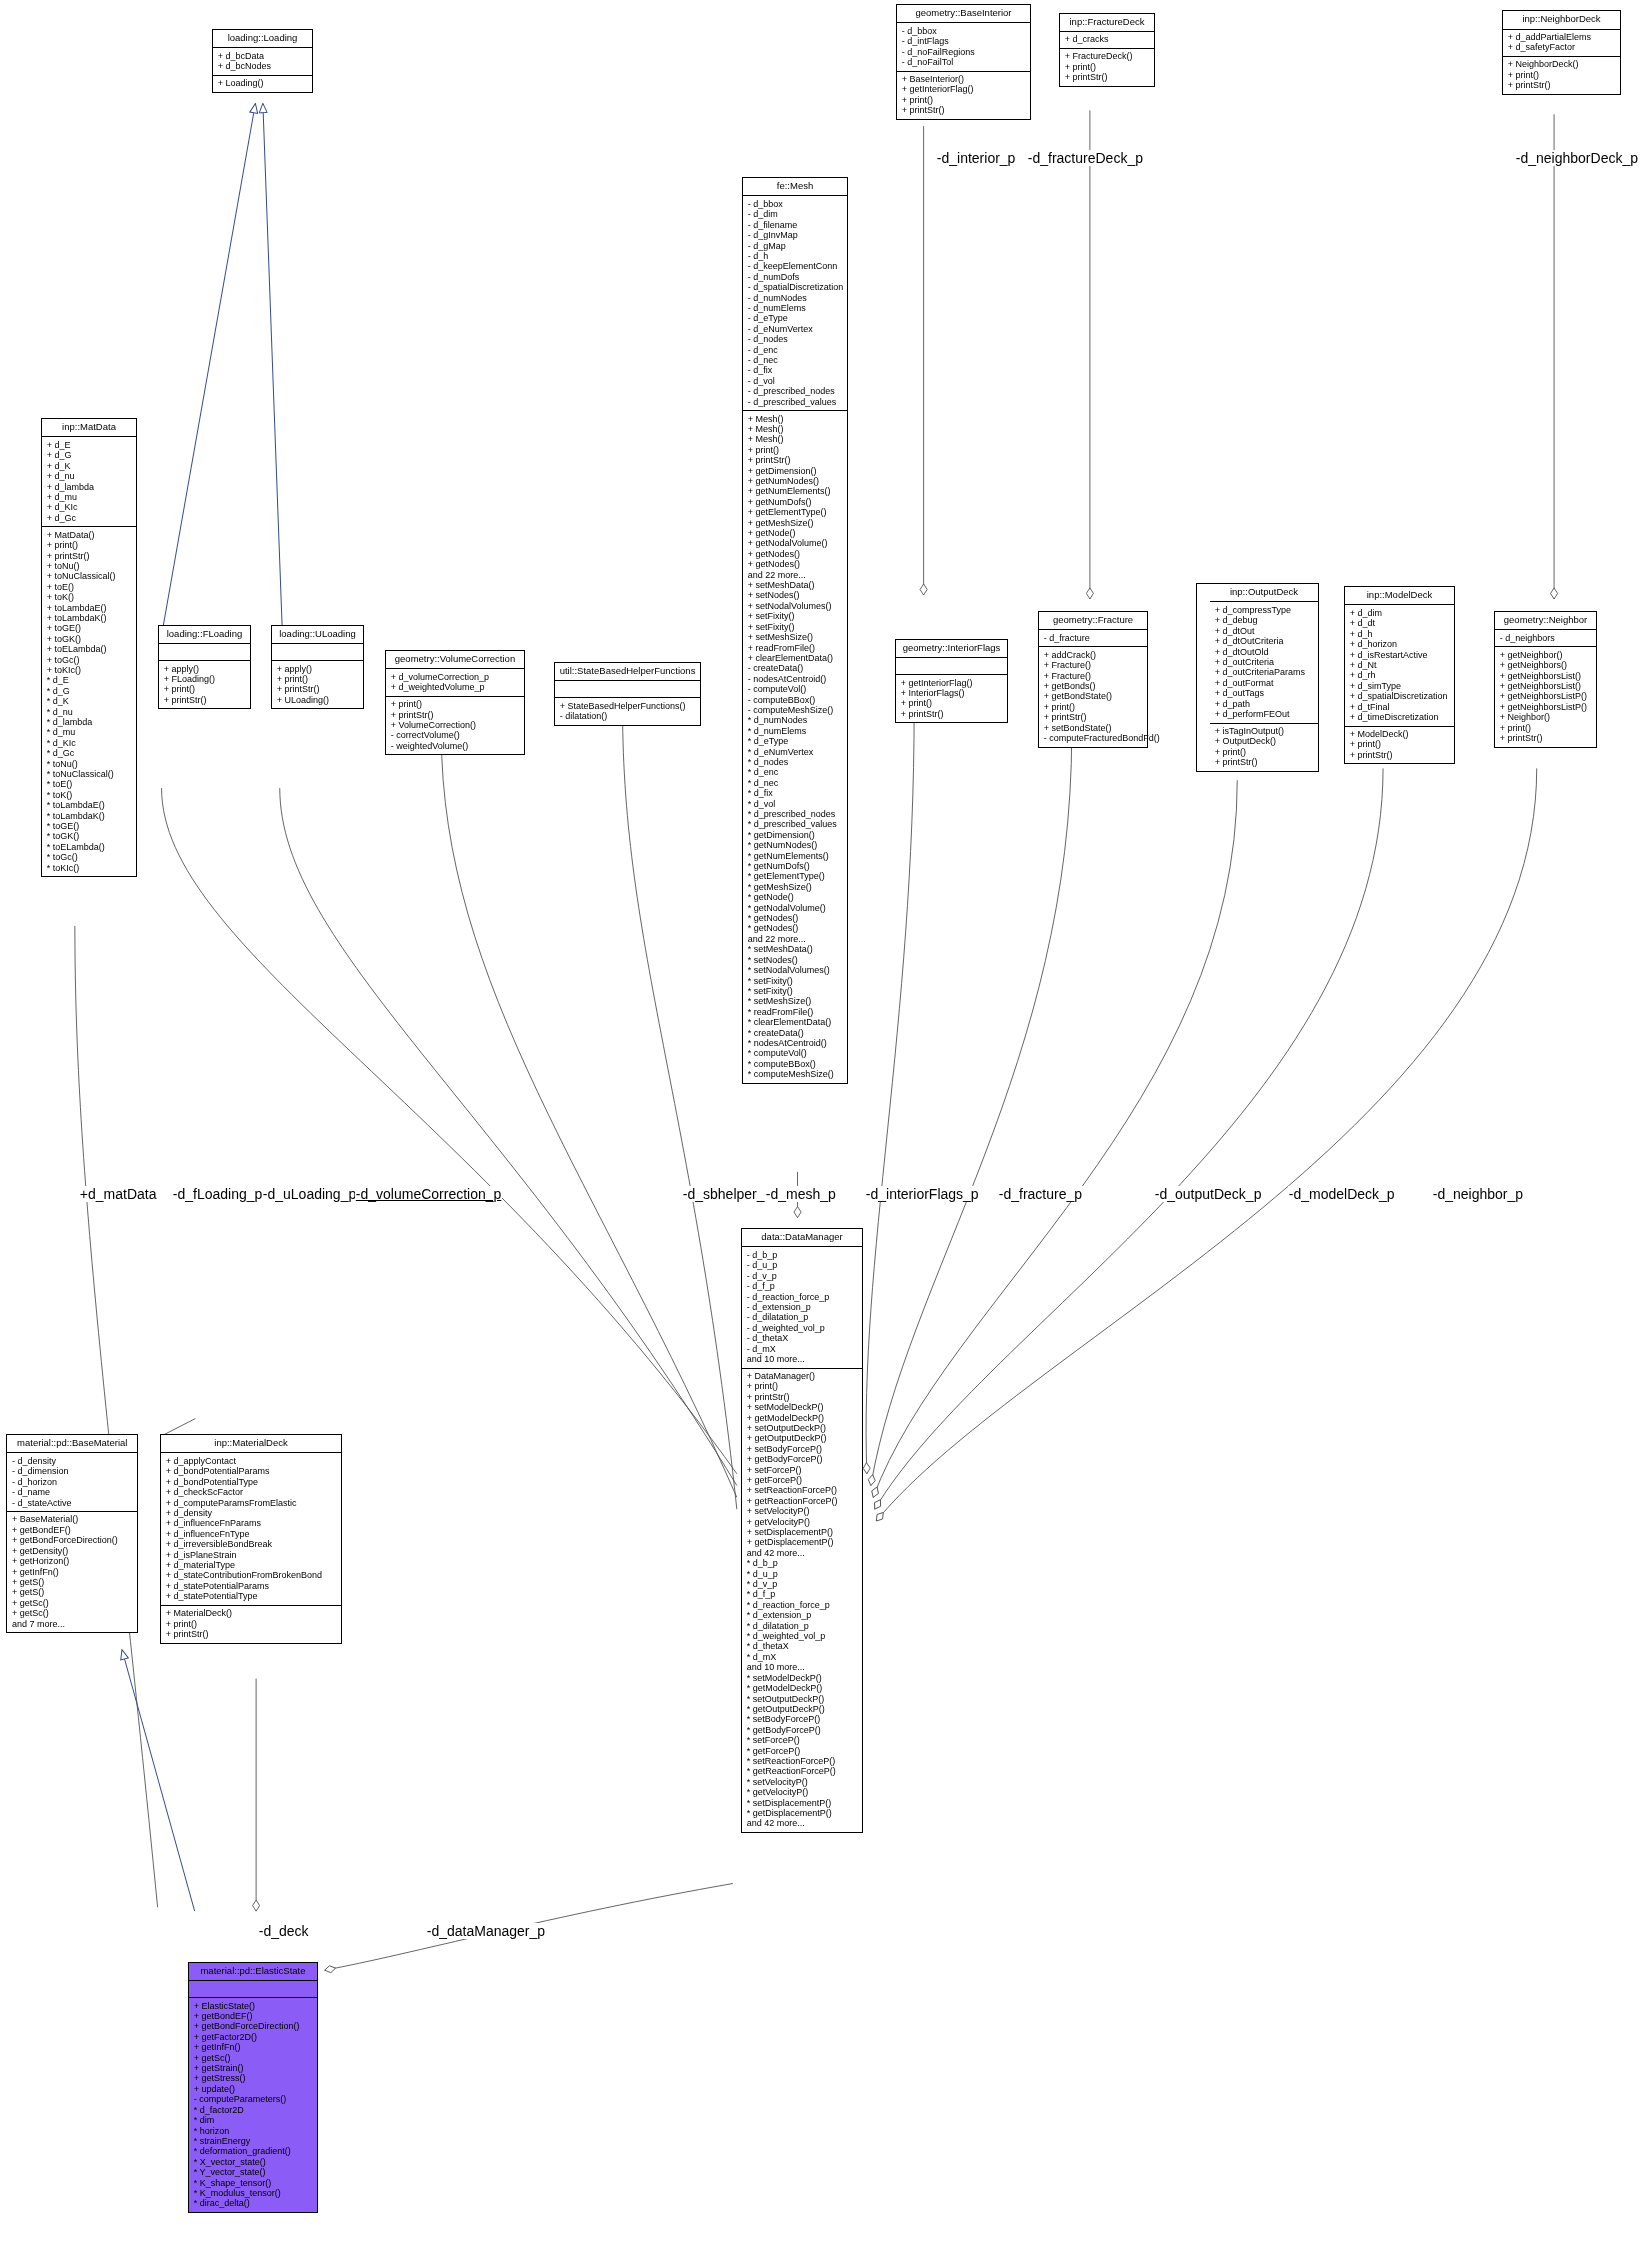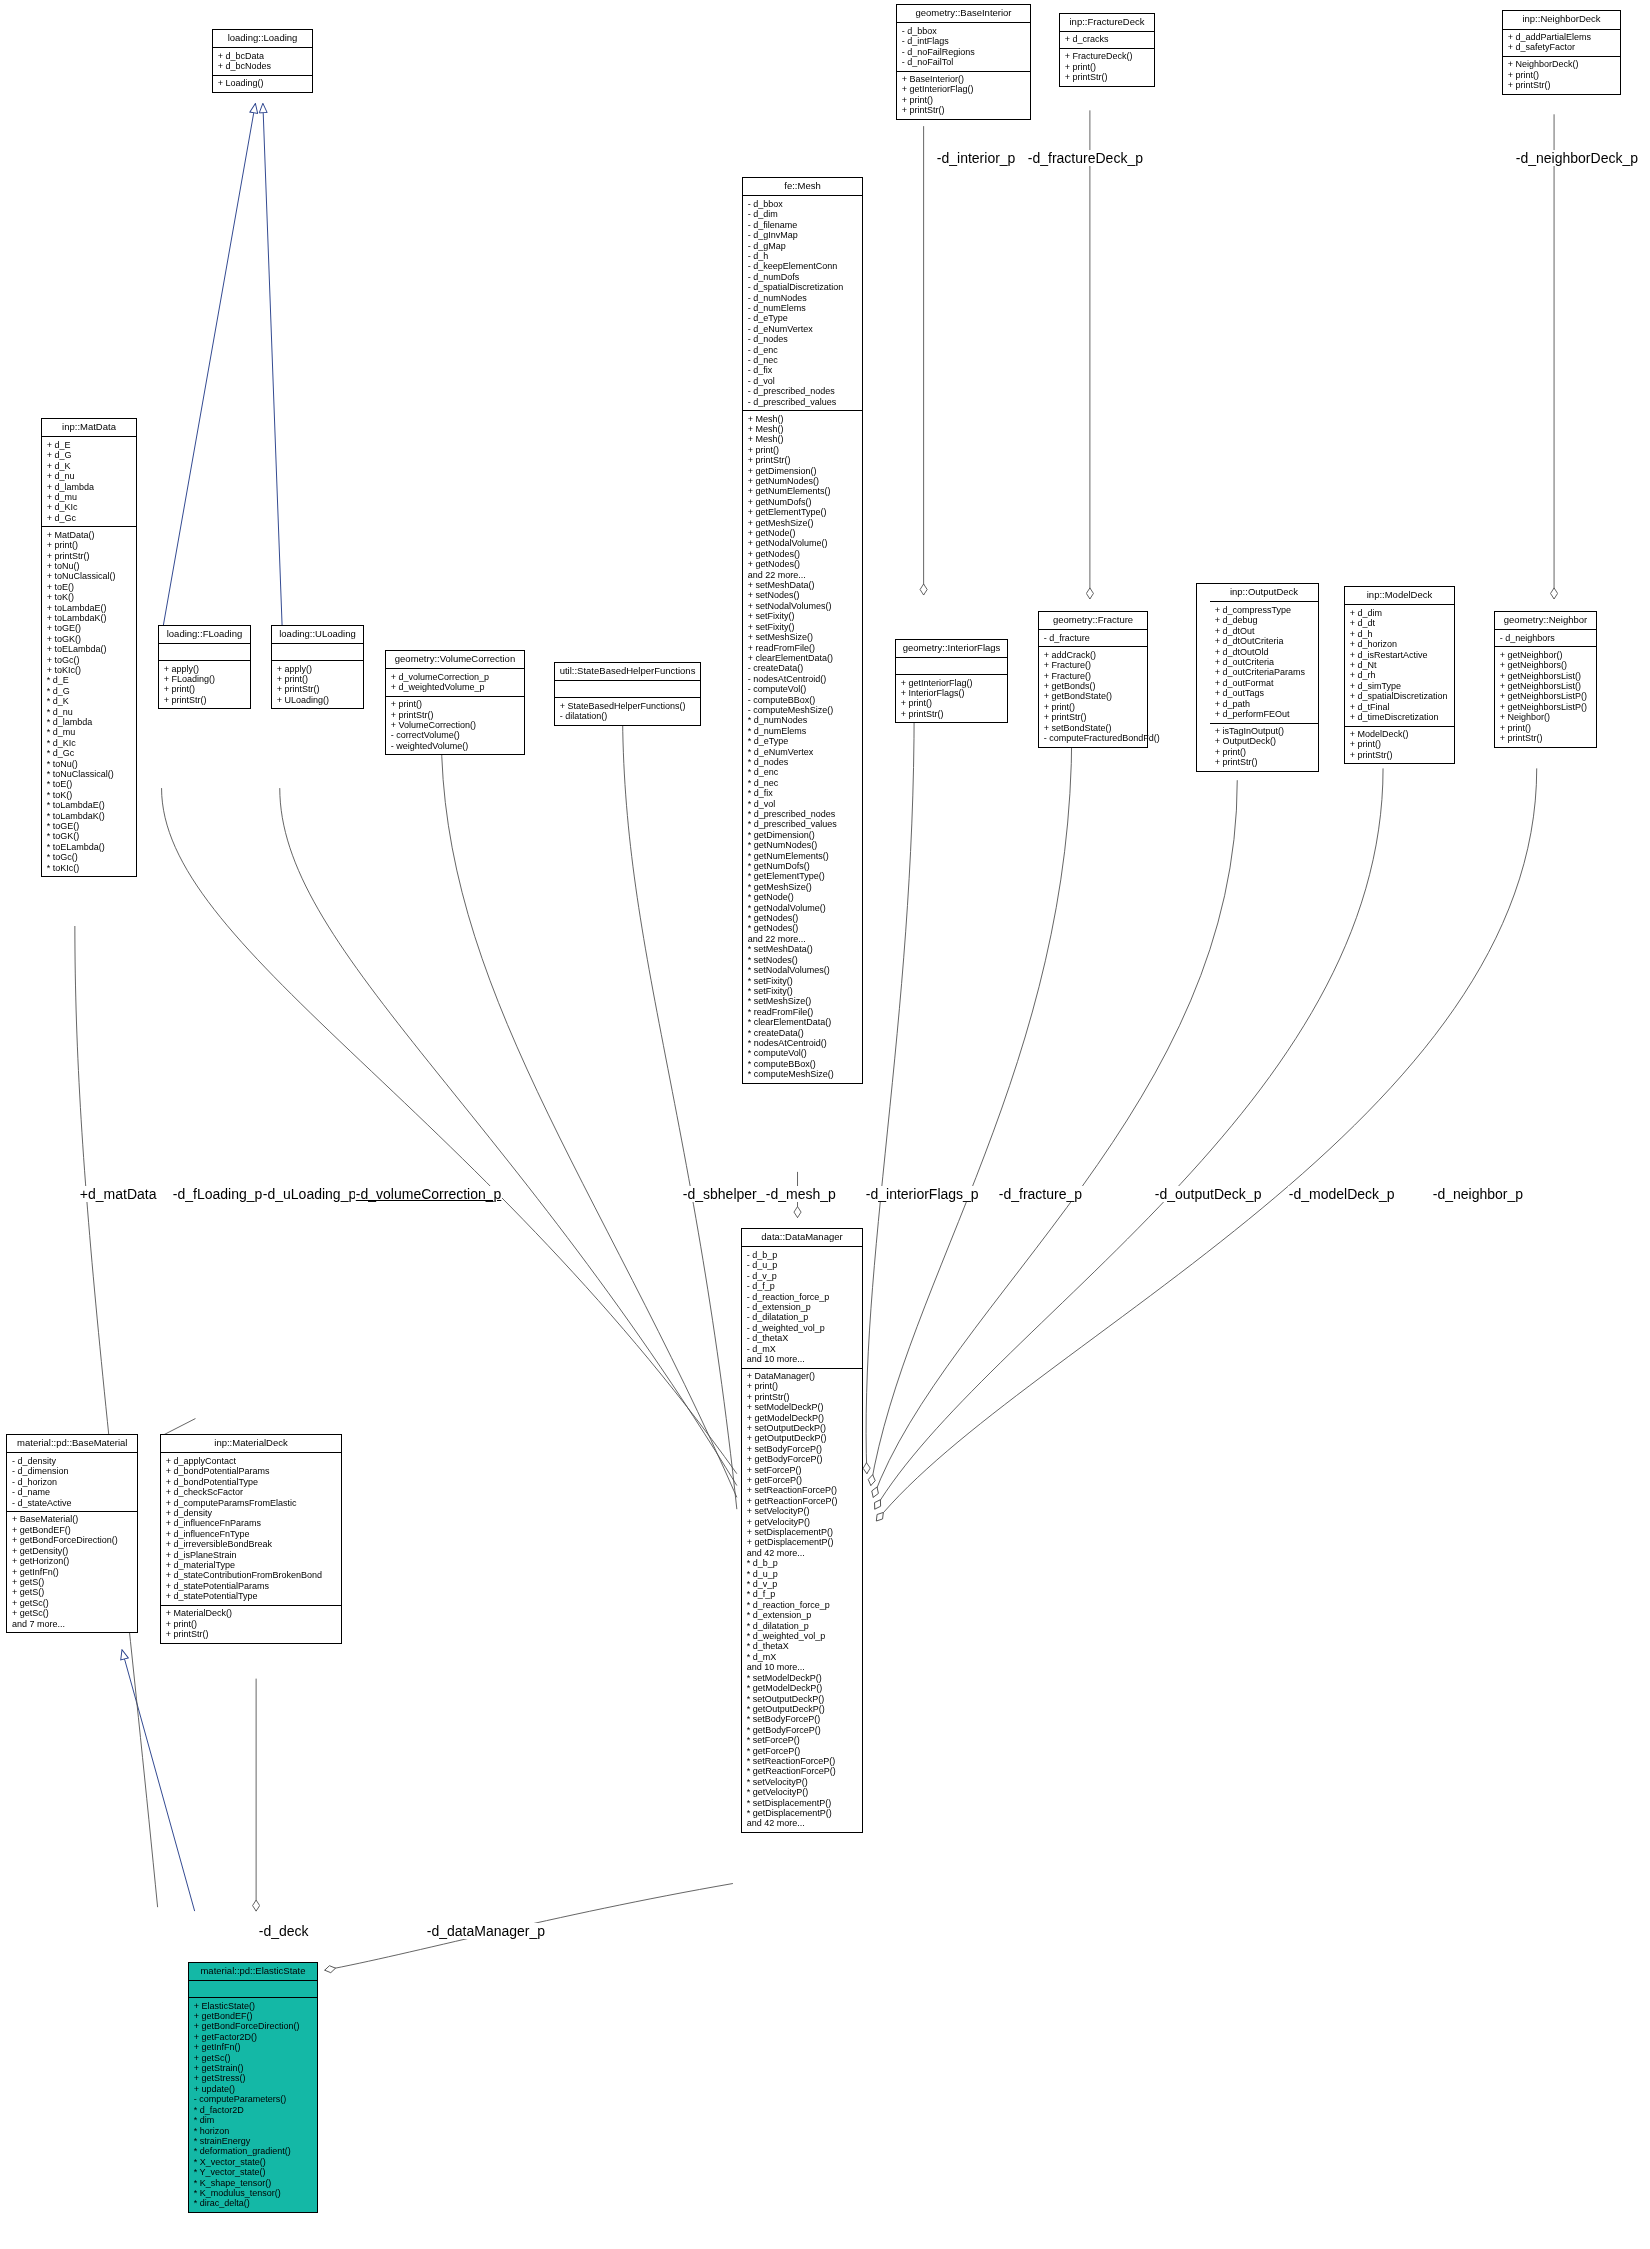--- a/index.html
+++ b/index.html
@@ -21,21 +21,21 @@
     pointer-events:none;
   }
   .node{
     position:absolute;
     border:0.8px solid #000;
     background:#ffffff;
     box-sizing:border-box;
     font-size:9px;
     line-height:10.4px;
   }
-  .node.highlight{ background:#14b8a6; border:0.8px solid #000;}
+  .node.highlight{ background:#8b5cf6; border:0.8px solid #000;}
   .node .title{
     text-align:center;
     padding:3.2px 4.7px 3.9px 4.7px;
     border-bottom:0.8px solid #000;
     font-size:9.5px;
     white-space:nowrap;
   }
   .node.highlight .title{border-bottom:0.8px solid #000;}
   .node .sec{
     padding:2.4px 4.7px 3.2px 4.7px;
@@ -212,21 +212,21 @@
 
   <div class="node" style="left:554px;top:662px;width:147px;">
     <div class="title">util::StateBasedHelperFunctions</div>
     <div class="sec empty"></div>
     <div class="sec" id="sb-meths">
         <div class="row">+ StateBasedHelperFunctions()</div>
         <div class="row">- dilatation()</div>
       </div>
   </div>
 
-  <div class="node" style="left:742px;top:177px;width:121px;">
+  <div class="node" style="left:742px;top:177px;width:106px;">
     <div class="title">fe::Mesh</div>
     <div class="sec" id="mesh-attrs">
         <div class="row">- d_bbox</div>
         <div class="row">- d_dim</div>
         <div class="row">- d_filename</div>
         <div class="row">- d_gInvMap</div>
         <div class="row">- d_gMap</div>
         <div class="row">- d_h</div>
         <div class="row">- d_keepElementConn</div>
         <div class="row">- d_numDofs</div>

